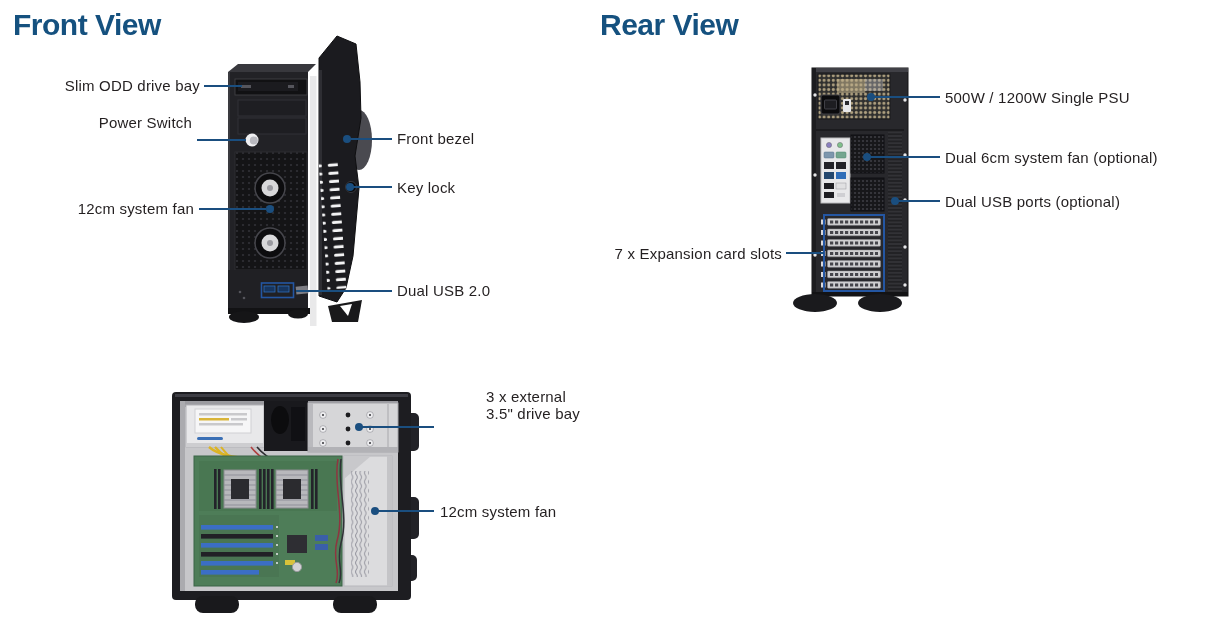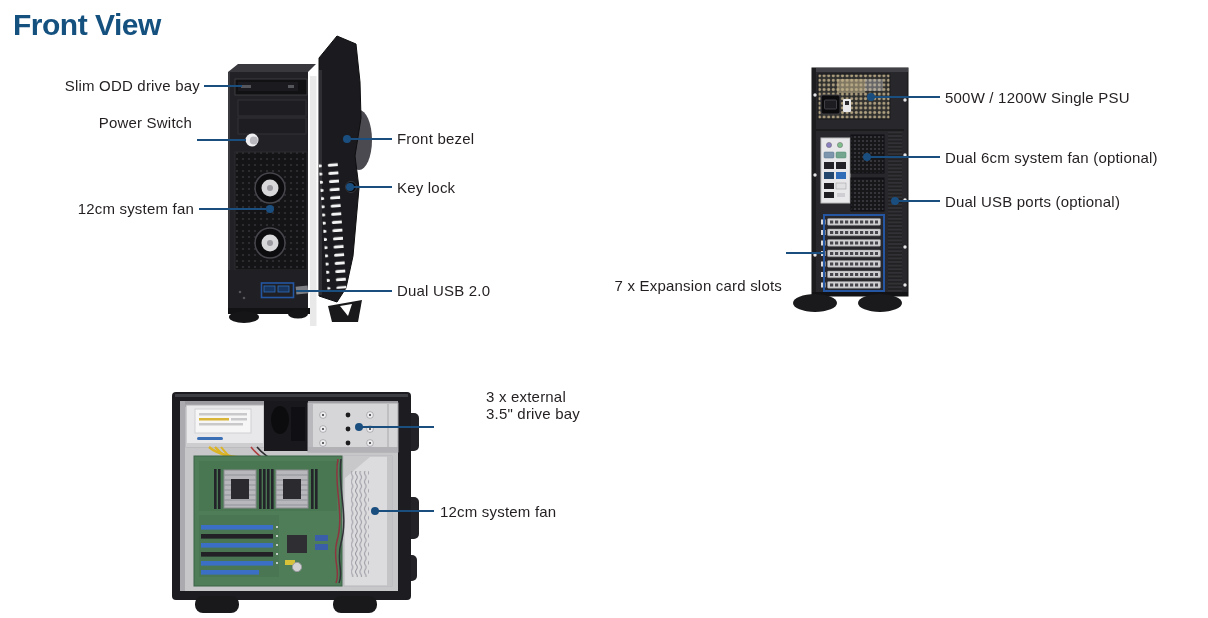--- a/index.html
+++ b/index.html
@@ -110,20 +110,21 @@
   <div class="leader" style="left:351px;top:186px;width:41px;"></div>
   <div class="ldot" style="left:346px;top:183px;"></div>
 
   <div class="callout" style="right:1014px;top:200px;">12cm system fan</div>
   <div class="leader" style="left:199px;top:208px;width:67px;"></div>
   <div class="ldot" style="left:266px;top:205px;"></div>
 
   <div class="callout" style="left:397px;top:282px;">Dual USB 2.0</div>
   <div class="leader" style="left:296px;top:290px;width:96px;"></div>
 
+  <div class="view-title" style="left:600px;top:8px;">Rear View</div>
 
   <svg style="left:785px;top:55px;" width="140" height="260" viewBox="0 0 140 260">
     <defs>
       <pattern id="psuMesh" width="4.6" height="4.6" patternUnits="userSpaceOnUse">
         <rect width="4.6" height="4.6" fill="#30302f"></rect>
           <circle cx="2.3" cy="2.3" r="1.5" fill="#ad9f7f"></circle>
       </pattern>
       <pattern id="grilleDots" width="4" height="4" patternUnits="userSpaceOnUse">
         <rect width="4" height="4" fill="#17171a"></rect>
           <circle cx="2" cy="2" r="1.1" fill="#3c3c42"></circle>
@@ -216,21 +217,21 @@
   <div class="ldot" style="left:867px;top:93px;"></div>
 
   <div class="callout" style="left:945px;top:149px;">Dual 6cm system fan (optional)</div>
   <div class="leader" style="left:867px;top:156px;width:73px;"></div>
   <div class="ldot" style="left:863px;top:153px;"></div>
 
   <div class="callout" style="left:945px;top:193px;">Dual USB ports (optional)</div>
   <div class="leader" style="left:895px;top:200px;width:45px;"></div>
   <div class="ldot" style="left:891px;top:197px;"></div>
 
-  <div class="callout" style="right:426px;top:245px;margin-top:32px;">7 x Expansion card slots</div>
+  <div class="callout" style="right:426px;top:245px;">7 x Expansion card slots</div>
   <div class="leader" style="left:786px;top:252px;width:38px;"></div>
 
 
   <svg style="left:165px;top:385px;" width="270" height="235" viewBox="0 0 270 235">
     <defs>
       <pattern id="fanWave" width="4.4" height="9" patternUnits="userSpaceOnUse">
         <path d="M2.2,0 q1.6,2.2 0,4.5 q-1.6,2.2 0,4.5" stroke="#90909a" stroke-width="0.9" fill="none"></path>
       </pattern>
     </defs>
     <rect x="240" y="28" width="14" height="38" rx="5" fill="#222227"></rect>

